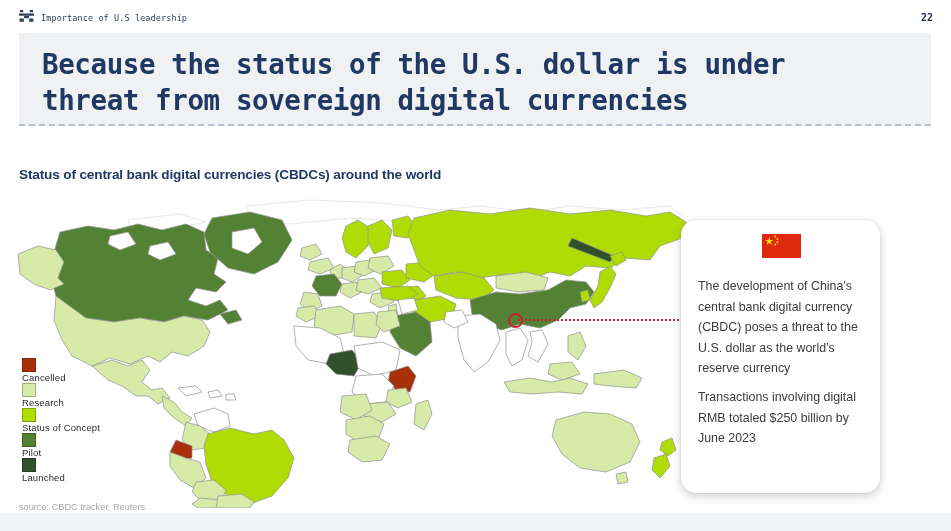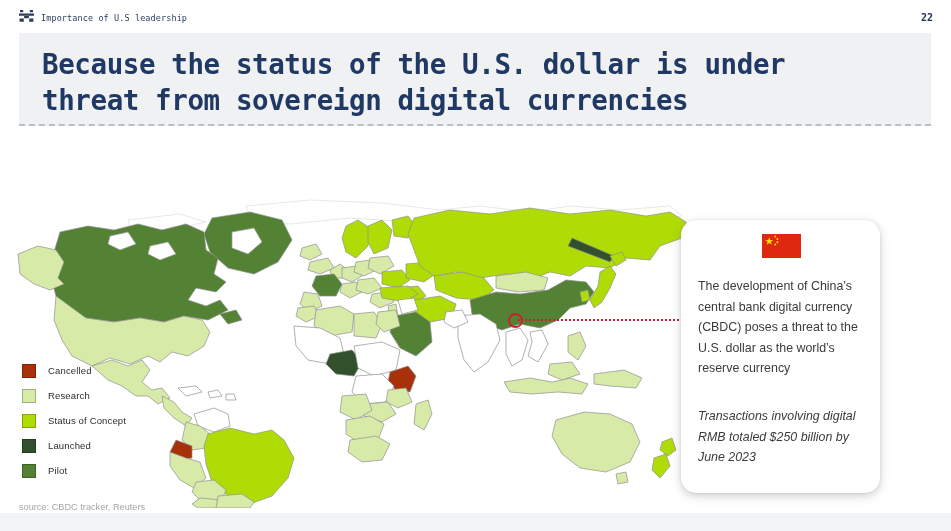--- a/index.html
+++ b/index.html
@@ -65,21 +65,21 @@
     position: absolute; left: 10px; top: 196px;
     width: 680px; height: 312px;
   }
   #worldmap { width: 680px; height: 312px; display: block; }
 
   
   #legend {
     position: absolute; left: 22px; top: 358px;
     width: 150px;
   }
-  .legend-row { display: flex; align-items: center; height: 25px; }
+  .legend-row { display: flex; align-items: flex-start; height: 25px; flex-direction: column; }
   .legend-swatch {
     width: 14px; height: 14px; margin-right: 12px; flex: none;
     border: 0.5px solid rgba(0,0,0,.25);
   }
   .legend-label { font-size: 9.5px; color: #2b2b2b; letter-spacing: .15px; }
 
   
   #leader {
     position: absolute; left: 518px; top: 319px;
     width: 168px; height: 4px;
@@ -101,21 +101,21 @@
     padding: 14px 16px 4px 17px;
   }
   #flag {
     width: 39px; height: 24px; margin: 0 auto 18px auto;
     background: #de2910; position: relative;
   }
   #flag svg { position: absolute; left: 0; top: 0; }
   .card-p {
     font-size: 12.4px; line-height: 20.6px; color: #3b3b3b;
   }
-  .card-p + .card-p { margin-top: 27px; font-style: italic; }
+  .card-p + .card-p { margin-top: 8px; }
 
   
   #source {
     position: absolute; left: 19px; top: 502px;
     font-size: 9.2px; color: #a6a6a6;
   }
   #footstrip {
     position: absolute; left: 0; top: 513px; width: 951px; height: 18px;
     background: #f2f3f5;
   }
@@ -137,20 +137,21 @@
     <span id="eyebrow">Importance of U.S leadership</span>
     <span id="brand">a16z crypto</span>
     <span id="pageno">22</span>
   </div>
 
   <div id="banner">
     <h1>Because the status of the U.S. dollar is under
 threat from sovereign digital currencies</h1>
   </div>
 
+  <div id="subtitle">Status of central bank digital currencies (CBDCs) around the world</div>
 
   <div id="mapwrap">
     <svg id="worldmap" viewBox="0 0 680 312">
       <g stroke="#8f8f8f" stroke-width="0.7" stroke-linejoin="round">
 
         <g fill="#ffffff" stroke="#d8d8d8" stroke-width="0.6">
           <path d="M236 10 L300 4 L372 7 L430 14 L470 10 L520 16 L560 10 L610 14 L660 10 L672 20 L640 26 L580 22 L520 28 L460 22 L400 26 L340 22 L280 28 L240 22 Z"></path>
           <path d="M118 24 L170 18 L196 26 L160 34 L120 32 Z"></path>
         </g>
 
@@ -269,26 +270,26 @@
     </div>
     <div class="legend-row">
       <span class="legend-swatch" style="background:#d7eaa8"></span>
       <span class="legend-label">Research</span>
     </div>
     <div class="legend-row">
       <span class="legend-swatch" style="background:#b0dc06"></span>
       <span class="legend-label">Status of Concept</span>
     </div>
     <div class="legend-row">
+      <span class="legend-swatch" style="background:#548235"></span>
+      <span class="legend-label">Pilot</span>
+    </div>
+    <div class="legend-row">
       <span class="legend-swatch" style="background:#33502c"></span>
       <span class="legend-label">Launched</span>
-    </div>
-    <div class="legend-row">
-      <span class="legend-swatch" style="background:#548235"></span>
-      <span class="legend-label">Pilot</span>
     </div>
   </div>
 
   <div id="marker"></div>
   <div id="leader"></div>
 
   <div id="card">
     <div id="flag">
       <svg width="39" height="24" viewBox="0 0 39 24">
         <rect width="39" height="24" fill="#de2910"></rect>

